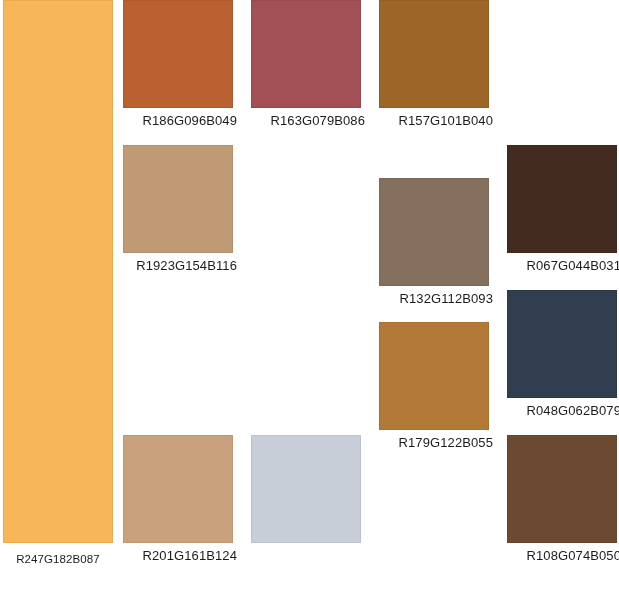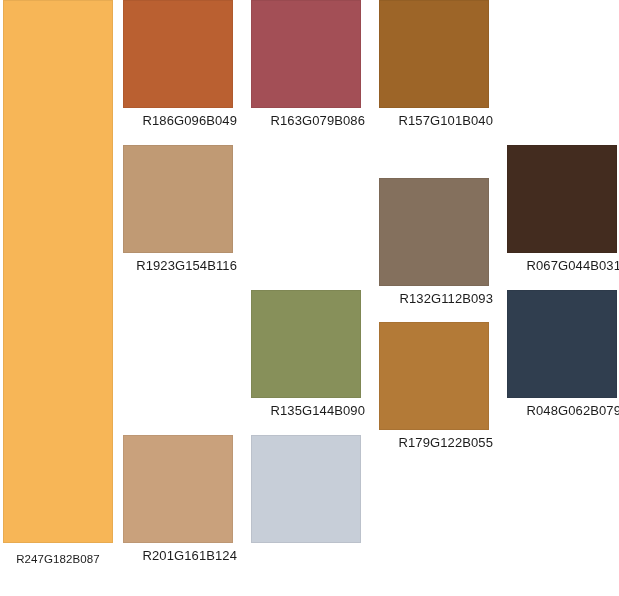--- a/index.html
+++ b/index.html
@@ -119,35 +119,35 @@
     </div>
     <div class="grid-cell" style="left:256px;top:145px;margin-top:33px;">
       <div class="grid-chip" style="background-color:#84705D;"></div>
       <div class="grid-label">R132G112B093</div>
     </div>
     <div class="grid-cell" style="left:384px;top:145px;">
       <div class="grid-chip" style="background-color:#432C1F;"></div>
       <div class="grid-label">R067G044B031</div>
     </div>
 
-    <div class="grid-cell" style="left:128px;top:290px;">
-      <div class="grid-chip" style="background-color:#87905A;"></div>
-      <div class="grid-label">R135G144B090</div>
-    </div>
     <div class="grid-cell" style="left:256px;top:290px;margin-top:32px;">
       <div class="grid-chip" style="background-color:#B37A37;"></div>
       <div class="grid-label">R179G122B055</div>
     </div>
     <div class="grid-cell" style="left:384px;top:290px;">
       <div class="grid-chip" style="background-color:#303E4F;"></div>
       <div class="grid-label">R048G062B079</div>
     </div>
 
     <div class="grid-cell" style="left:0px;  top:435px;">
       <div class="grid-chip" style="background-color:#C9A17C;"></div>
       <div class="grid-label">R201G161B124</div>
     </div>
     <div class="grid-cell" style="left:128px;top:435px;">
       <div class="grid-chip" style="background-color:#C7CED8;"></div>
     </div>
+    <div class="grid-cell" style="left:384px;top:435px;">
+      <div class="grid-chip" style="background-color:#6C4A32;"></div>
+      <div class="grid-label">R108G074B050</div>
+    </div>
 
   </div>
 </div>
 
 </body></html>

